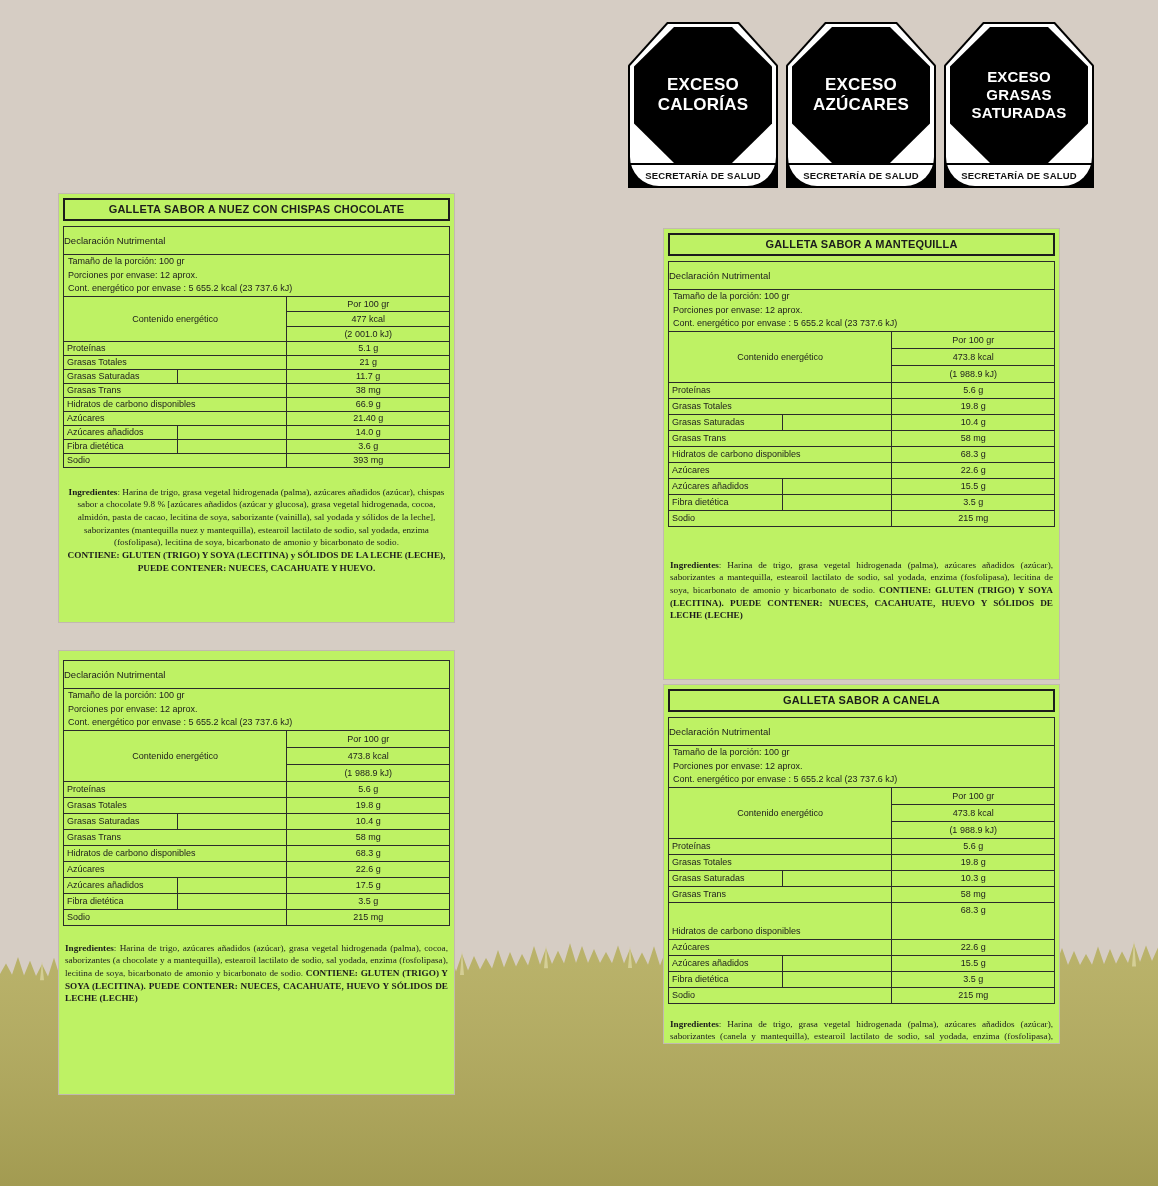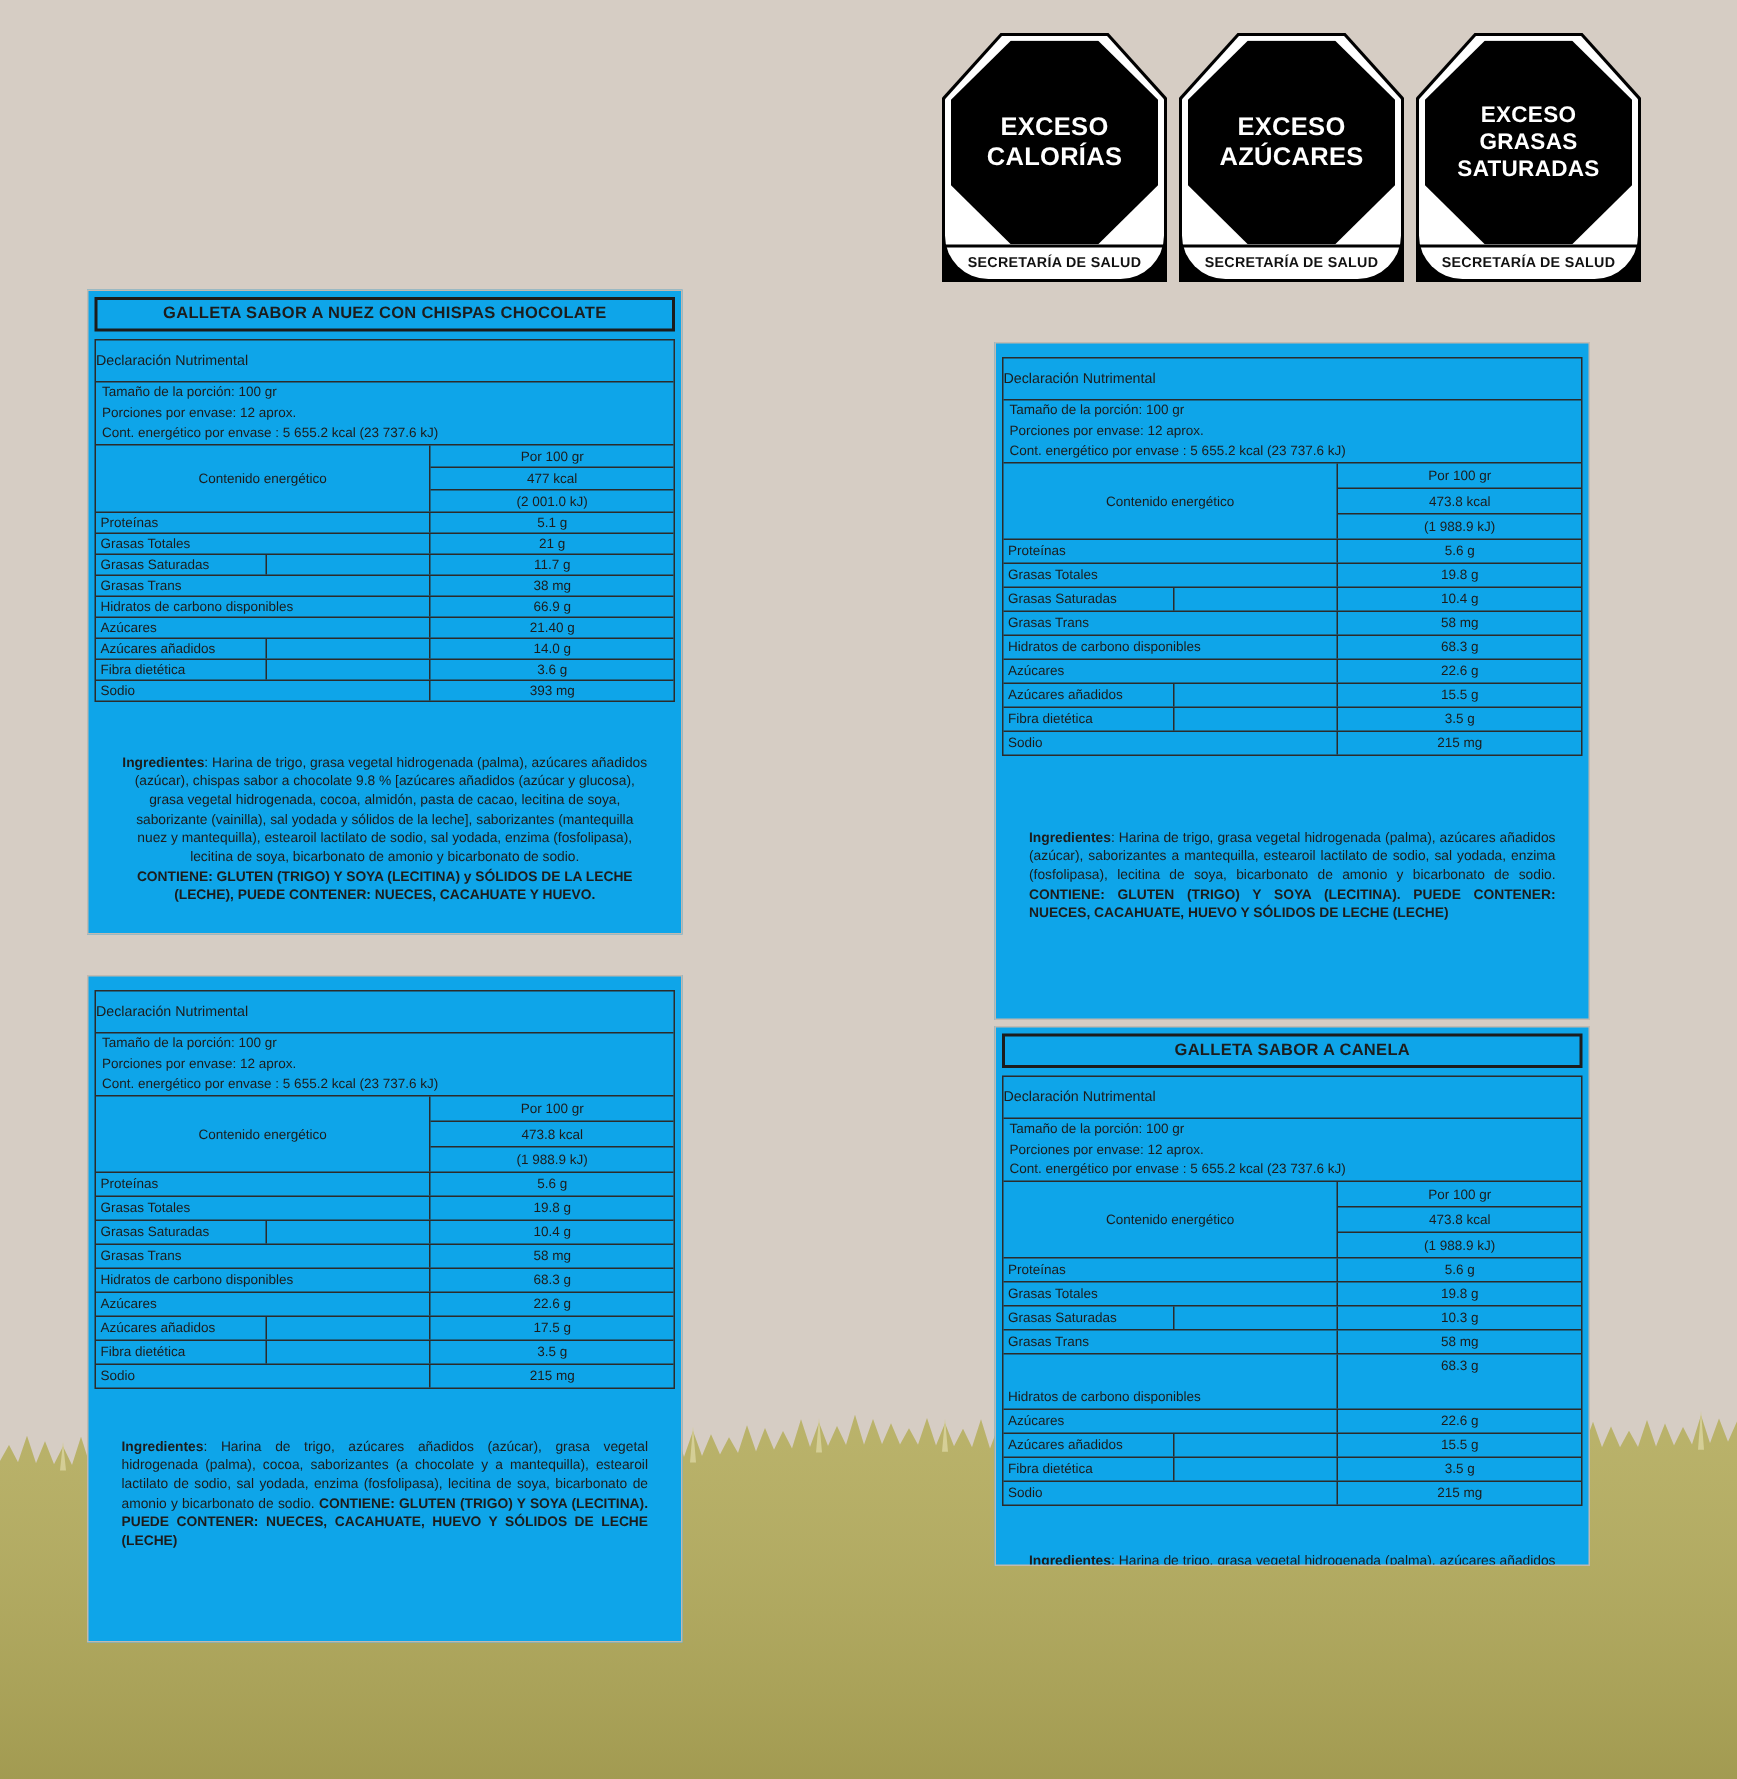--- a/index.html
+++ b/index.html
@@ -20,21 +20,21 @@
   .octagon{position:absolute;left:4px;right:4px;top:3px;height:136px;background:var(--seal_black,#000);
         clip-path:polygon(29% 0,71% 0,100% 29%,100% 71%,71% 100%,29% 100%,0 71%,0 29%);}
   .seal-text{position:absolute;left:0;right:0;top:3px;height:136px;display:flex;align-items:center;
         justify-content:center;text-align:center;color:#fff;font-weight:bold;font-size:17px;
         line-height:1.18;white-space:pre-line;letter-spacing:.2px;}
   .seal.three-lines .seal-text{font-size:15px;}
   .seal-footer{position:absolute;left:0;right:0;bottom:0;height:21px;border-top:2px solid #000;
         display:flex;align-items:center;justify-content:center;font-size:9.5px;font-weight:bold;
         white-space:nowrap;letter-spacing:.2px;color:#111;}
   
-  .nlabel{position:absolute;background:#0ea5e9;border:1px solid #c2b9b0;box-sizing:border-box;
+  .nlabel{position:absolute;background:#bef264;border:1px solid #c2b9b0;box-sizing:border-box;
         padding:4px;z-index:2;overflow:hidden;}
   #label1{left:58px;top:193px;width:397px;height:430px;}
   #label2{left:58px;top:650px;width:397px;height:445px;}
   #label3{left:663px;top:228px;width:397px;height:452px;}
   #label4{left:663px;top:684px;width:397px;height:360px;}
   .ltitle{border:2px solid #1c1c1c;text-align:center;font-weight:bold;font-size:11px;
         padding:3px 0 4px;letter-spacing:.2px;}
   .ltable{border:1px solid var(--label_border,#2b2b2b);margin-top:5px;}
   .ltable > * + *{border-top:1px solid var(--label_border,#2b2b2b);}
   .decl{text-align:left;font-size:9.5px;padding:8px 0;}
@@ -49,21 +49,21 @@
   .nrow + .nrow{border-top:1px solid var(--label_border,#2b2b2b);}
   .nname{width:58%;box-sizing:border-box;padding:2.5px 3px;position:relative;
         border-right:1px solid var(--label_border,#2b2b2b);}
   .nval{width:42%;box-sizing:border-box;text-align:center;padding:2.5px 0;}
   .nrow.split .nname::after{content:"";position:absolute;top:0;bottom:0;left:51%;width:0;
         border-left:1px solid var(--label_border,#2b2b2b);}
   .nrow.tall{min-height:36px;}
   .nrow.tall .nname{display:flex;align-items:flex-end;}
   #label1 .nrow .nname,#label1 .nrow .nval{padding-top:1.5px;padding-bottom:1.5px;}
   #label1 .ecol div{padding:2px 0;}
-  .ingr{font-size:9.2px;line-height:1.38;padding:14px 2px 0;margin:16px;}
+  .ingr{font-size:9.2px;line-height:1.38;padding:14px 2px 0;margin:0;font-family:Liberation Serif, serif;}
   .b{font-weight:bold;}
   #label1 .ingr{text-align:center;padding-top:18px;}
   #label1 .contains{display:block;}
   #label2 .ingr,#label3 .ingr,#label4 .ingr{text-align:justify;}
   #label3 .ingr{padding-top:32px;}
   #label2 .ingr{padding-top:16px;}
   #label4 .ingr{padding-top:14px;}
 </style>
 </head>
 <body>
@@ -219,20 +219,21 @@
         <div class="nrow">
           <div class="nname">Sodio</div>
           <div class="nval">215 mg</div>
         </div>
       </div>
   </div>
   <p class="ingr"><span class="b">Ingredientes</span><span>: Harina de trigo, azúcares añadidos (azúcar), grasa vegetal hidrogenada (palma), cocoa, saborizantes (a chocolate y a mantequilla), estearoil lactilato de sodio, sal yodada, enzima (fosfolipasa), lecitina de soya, bicarbonato de amonio y bicarbonato de sodio. </span> <span class="b contains">CONTIENE: GLUTEN (TRIGO) Y SOYA (LECITINA). PUEDE CONTENER: NUECES, CACAHUATE, HUEVO Y SÓLIDOS DE LECHE (LECHE)</span></p>
 </div>
 
 <div class="nlabel" id="label3">
+  <div class="ltitle">GALLETA SABOR A MANTEQUILLA</div>
   <div class="ltable">
     <div class="decl">Declaración Nutrimental</div>
     <div class="serv">
       <div>Tamaño de la porción: 100 gr</div>
       <div>Porciones por envase: 12 aprox.</div>
       <div>Cont. energético por envase : 5 655.2 kcal (23 737.6 kJ)</div>
     </div>
     <div class="energy">
       <div class="elabel">Contenido energético</div>
       <div class="ecol">

